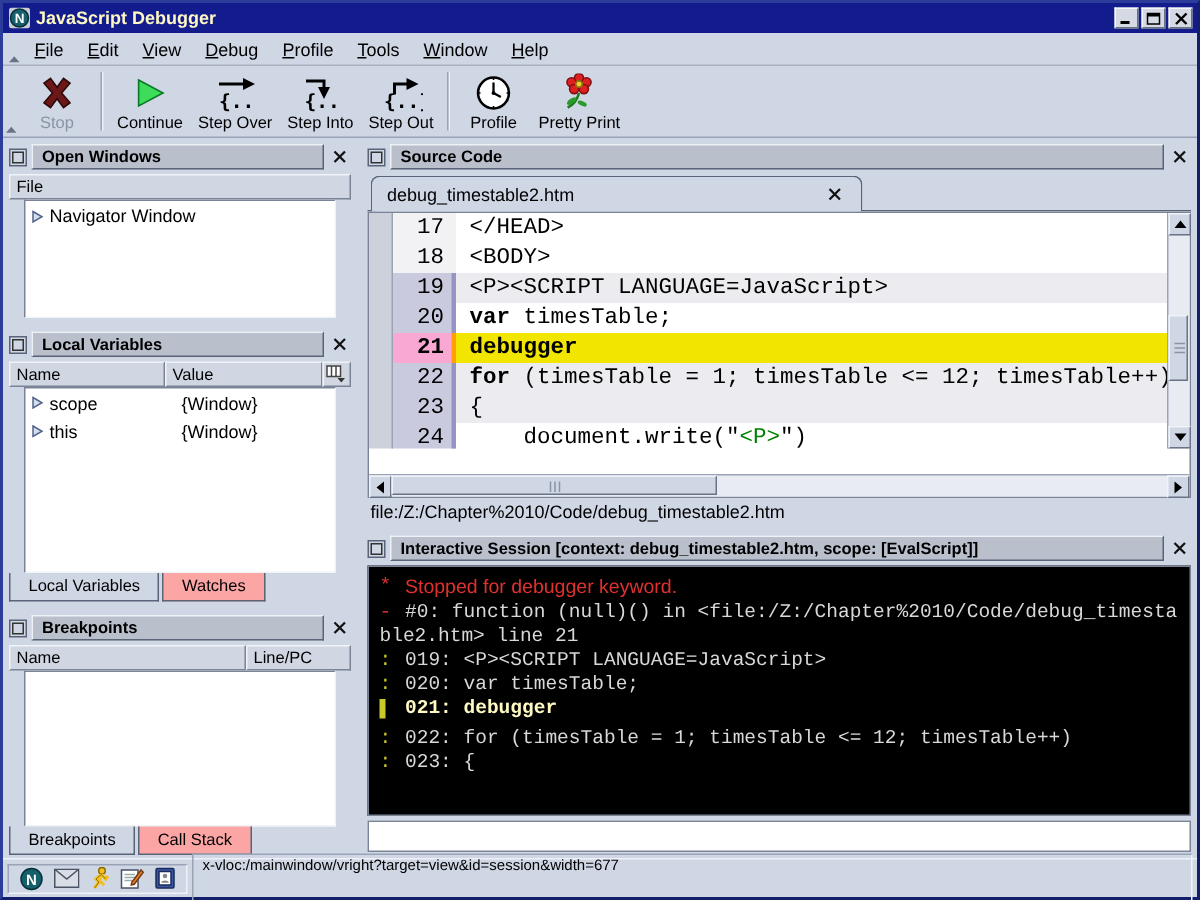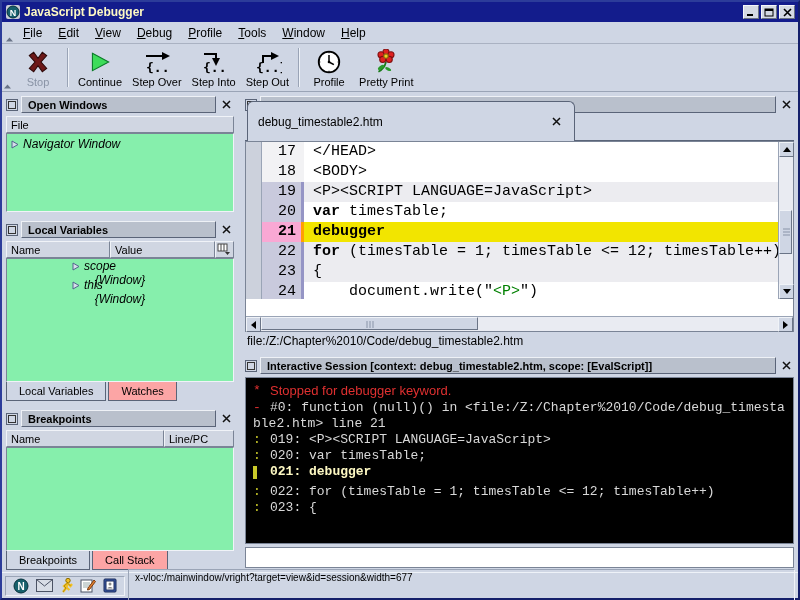--- a/index.html
+++ b/index.html
@@ -41,37 +41,37 @@
   .float-btn{width:12px;height:12px;border:1px solid #5a6478;background:#cfd6e4;flex:none;
              display:flex;align-items:center;justify-content:center;}
   .float-btn::after{content:"";width:6px;height:6px;border:1px solid #333;}
   .panel-title{flex:1;height:17px;background:#b9c0cc;border:1px solid;border-color:#eef1f6 #5a6478 #5a6478 #eef1f6;
                font-size:11px;font-weight:bold;padding:2px 6px 0;white-space:nowrap;overflow:hidden;}
   .panel-close{width:15px;height:15px;display:flex;align-items:center;justify-content:center;flex:none;}
 
   .col-headers{display:flex;margin:0 2px;flex:none;}
   .col-hdr{background:#d0d6e2;border:1px solid;border-color:#f0f3f8 #7a8496 #7a8496 #f0f3f8;
            font-size:11px;padding:2px 4px 0;height:17px;white-space:nowrap;overflow:hidden;}
-  .listbox{flex:1;background:#86efac;border:1px solid;border-color:#7a8496 #f0f3f8 #f0f3f8 #7a8496;margin:0 2px;overflow:hidden;min-height:0;font-style:italic;}
+  .listbox{flex:1;background:#ffffff;border:1px solid;border-color:#7a8496 #f0f3f8 #f0f3f8 #7a8496;margin:0 12px;overflow:hidden;min-height:0;}
   .tree-item{display:flex;align-items:center;gap:4px;padding:3px 4px 0;font-size:12px;}
-  .var-row{display:flex;font-size:12px;height:19px;align-items:center;flex-direction:column;}
+  .var-row{display:flex;font-size:12px;height:19px;align-items:center;}
   .var-name{width:104px;display:flex;gap:4px;padding-left:4px;align-items:center;flex:none;}
   .var-value{flex:1;}
 
   .btabs{display:flex;height:19px;margin:0 2px;flex:none;}
   .btab{padding:3px 12px 0;font-size:11px;border:1px solid #5a6478;border-top:none;background:#fca5a5;white-space:nowrap;}
   .btab.active{background:#cfd6e4;}
   .btab + .btab{margin-left:2px;}
 
   .h-splitter{height:7px;display:flex;align-items:center;justify-content:center;flex:none;}
 
   
   .panel-source{height:254px;flex:none;}
   .tab-row{height:25px;display:flex;align-items:flex-end;padding:0 2px;border-bottom:1px solid #5a6478;margin:0 2px;flex:none;}
-  .src-tab{width:328px;height:40px;background:#cfd6e4;border:1px solid #5a6478;border-bottom:none;border-radius:6px 6px 0 0;
+  .src-tab{width:328px;height:24px;background:#cfd6e4;border:1px solid #5a6478;border-bottom:none;border-radius:6px 6px 0 0;
            display:flex;align-items:center;justify-content:space-between;padding:0 10px;font-size:12px;position:relative;top:1px;}
   .src-view{flex:1;display:flex;flex-direction:column;margin:0 2px;border:1px solid #7a8496;background:#fff;min-height:0;gap:17px;}
   .src-main{flex:1;display:flex;min-height:0;}
   .src-lines{flex:1;overflow:hidden;display:flex;flex-direction:column;min-width:0;}
   .src-row{display:flex;height:20px;flex:none;font-family:"Liberation Mono",monospace;font-size:15px;line-height:20px;}
   .src-row.filler{flex:1;height:auto;}
   .src-bp{width:16px;background:#ccd1dc;border-right:1px solid #9aa4b6;flex:none;}
   .src-num{width:42px;text-align:right;padding-right:5px;background:#f2f2f4;border-right:3px solid transparent;flex:none;}
   .src-num.exec{background:#c9cadd;border-right-color:#9595c5;}
   .src-num.cur-num{background:#f9a8d4;font-weight:bold;border-right-color:#ffa000;}

